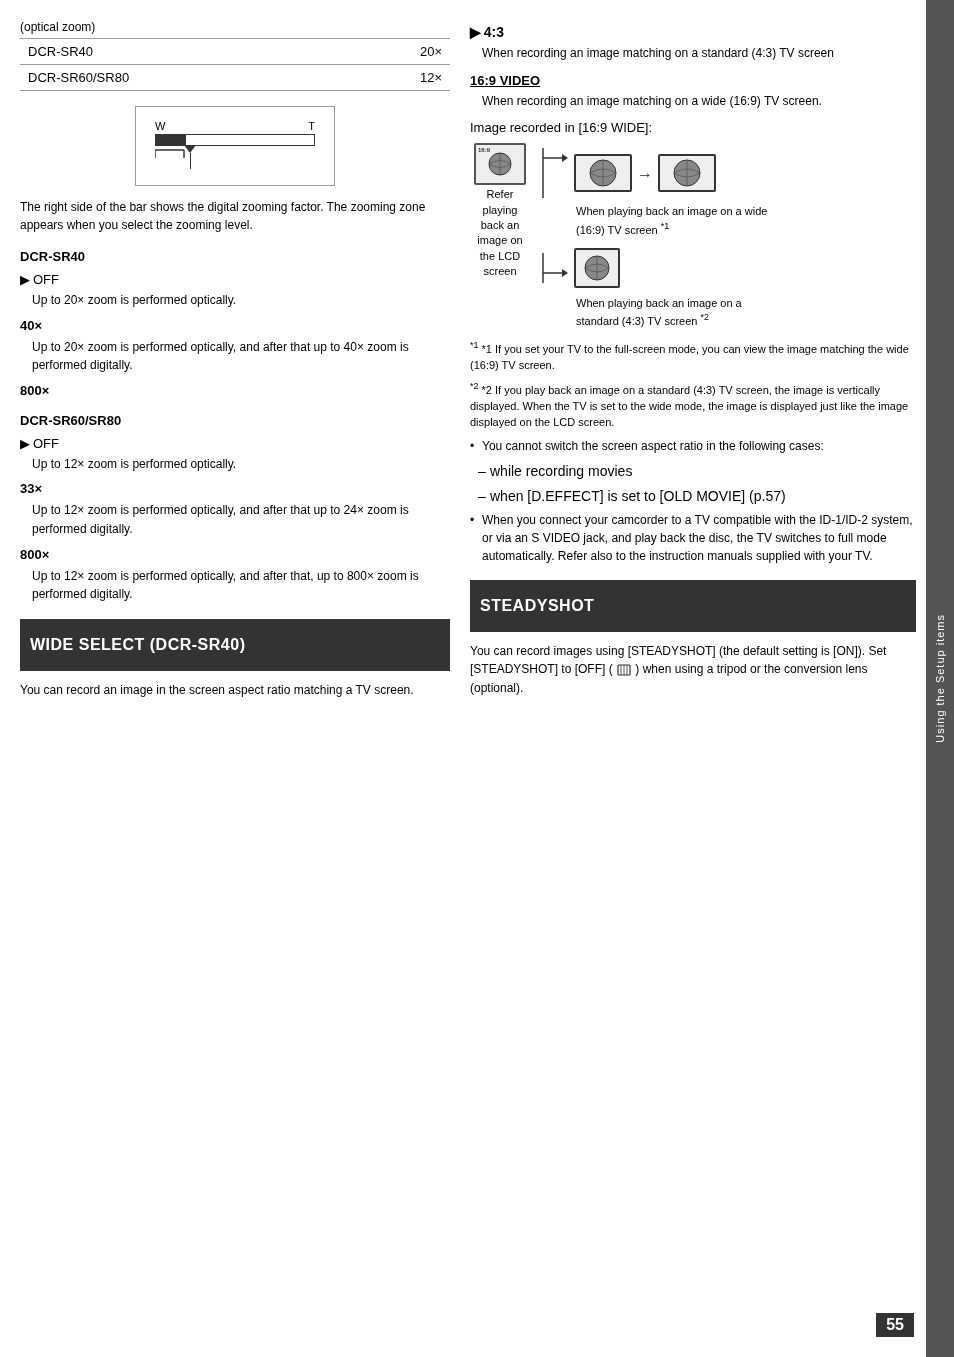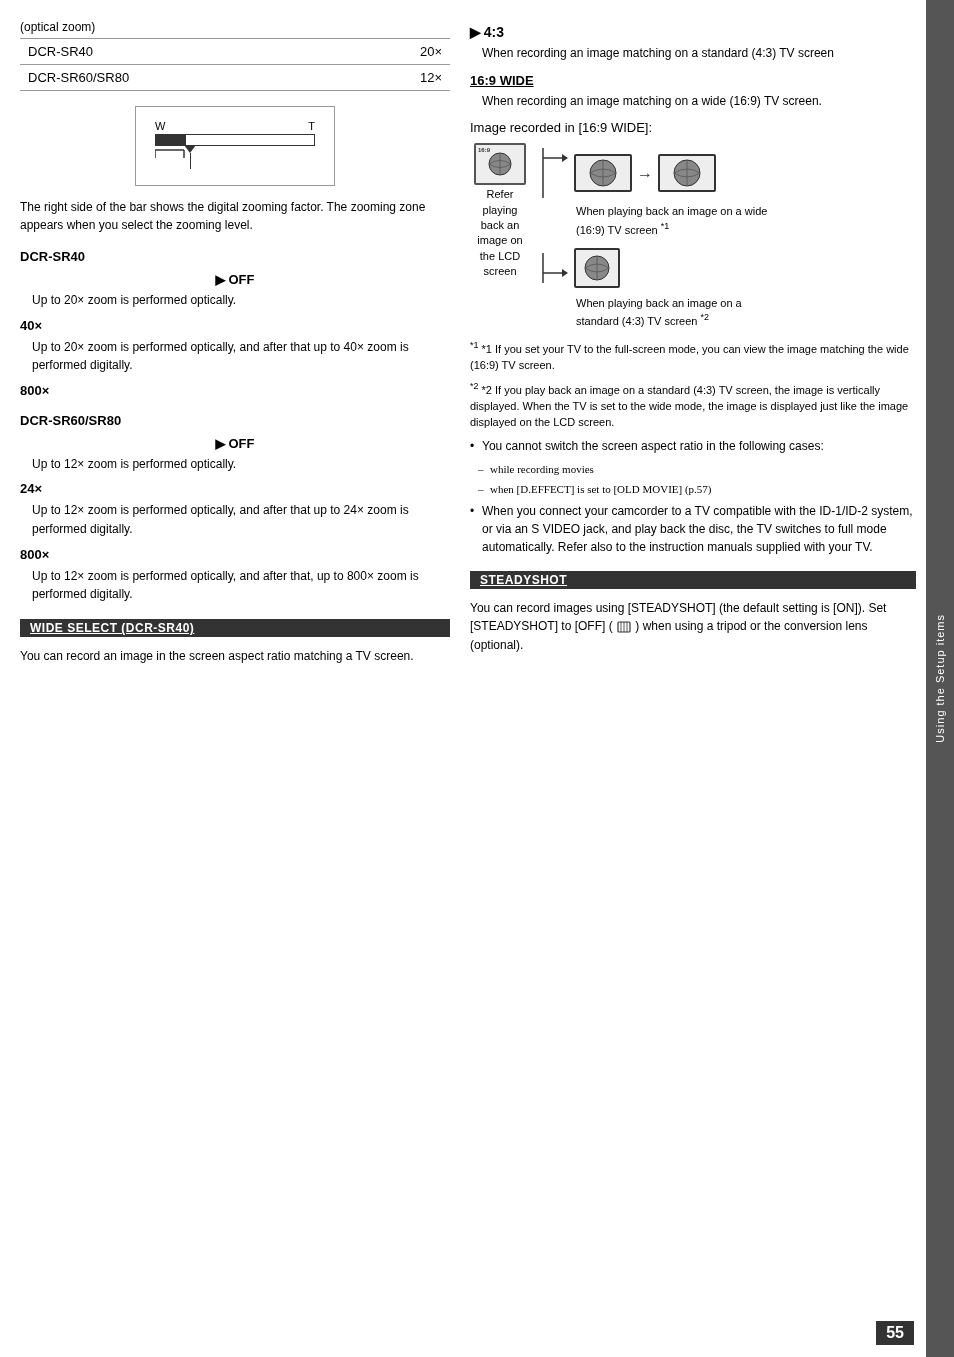--- a/index.html
+++ b/index.html
@@ -162,25 +162,24 @@
     }
 
     .sub-section-header {
       font-size: 13px;
       font-weight: bold;
       margin-bottom: 5px;
       margin-top: 8px;
     }
 
     .arrow-header {
-      font-weight: bold;
+      font-weight: normal;
       font-size: 13px;
       margin-bottom: 4px;
       margin-top: 8px;
-      text-align: center;
     }
 
     .arrow-header::before {
       content: '▶';
       margin-right: 3px;
     }
 
     .body-text {
       font-size: 12px;
       line-height: 1.55;
@@ -191,27 +190,26 @@
       font-size: 12px;
       line-height: 1.55;
       margin-bottom: 6px;
       margin-left: 12px;
     }
 
     
     .box-header {
       background: #333;
       color: #fff;
-      font-size: 12px;
-      font-weight: bold;
-      padding: 2px 10px;
+      font-size: 16px;
+      font-weight: bold;
+      padding: 17px 10px;
       margin-bottom: 10px;
       margin-top: 15px;
       letter-spacing: 0.5px;
-      text-decoration: underline;
     }
 
     
     .right-arrow-header {
       font-weight: bold;
       font-size: 14px;
       margin-bottom: 4px;
       margin-top: 4px;
     }
 
@@ -258,38 +256,37 @@
       position: relative;
     }
 
     .bullet-text::before {
       content: '•';
       position: absolute;
       left: 0;
     }
 
     .dash-text {
-      font-size: 11px;
+      font-size: 14px;
       line-height: 1.5;
       margin-bottom: 4px;
       padding-left: 20px;
       position: relative;
-      font-family: Liberation Serif, serif;
     }
 
     .dash-text::before {
       content: '–';
       position: absolute;
       left: 8px;
     }
 
     
     .page-number {
       position: absolute;
-      bottom: 12px;
+      bottom: 20px;
       right: 40px;
       font-size: 16px;
       font-weight: bold;
       background: #333;
       color: #fff;
       padding: 3px 10px;
       min-width: 35px;
       text-align: center;
     }
 
@@ -403,37 +400,37 @@
       <div class="sub-section-header">40×</div>
       <div class="indent-text">Up to 20× zoom is performed optically, and after that up to 40× zoom is performed digitally.</div>
 
       <div class="sub-section-header">800×</div>
 
       <div class="section-header" style="margin-top:15px;">DCR-SR60/SR80</div>
 
       <div class="arrow-header">OFF</div>
       <div class="indent-text">Up to 12× zoom is performed optically.</div>
 
-      <div class="sub-section-header">24×</div>
+      <div class="sub-section-header">33×</div>
       <div class="indent-text">Up to 12× zoom is performed optically, and after that up to 24× zoom is performed digitally.</div>
 
       <div class="sub-section-header">800×</div>
       <div class="indent-text">Up to 12× zoom is performed optically, and after that, up to 800× zoom is performed digitally.</div>
 
       <div class="box-header">WIDE SELECT (DCR-SR40)</div>
       <div class="body-text">You can record an image in the screen aspect ratio matching a TV screen.</div>
 
     </div>
 
     <div class="right-column">
 
       <div class="right-arrow-header">4:3</div>
       <div class="indent-text">When recording an image matching on a standard (4:3) TV screen</div>
 
-      <div class="bold-header">16:9 WIDE</div>
+      <div class="bold-header">16:9 VIDEO</div>
       <div class="indent-text">When recording an image matching on a wide (16:9) TV screen.</div>
 
       <div class="image-recorded-label">Image recorded in [16:9 WIDE]:</div>
 
       <div class="playback-section">
 
         <div style="display:flex; align-items:flex-start; gap:8px; margin-bottom:6px;">
 
           <div style="display:flex; flex-direction:column; align-items:center;">
             <div class="lcd-screen">

